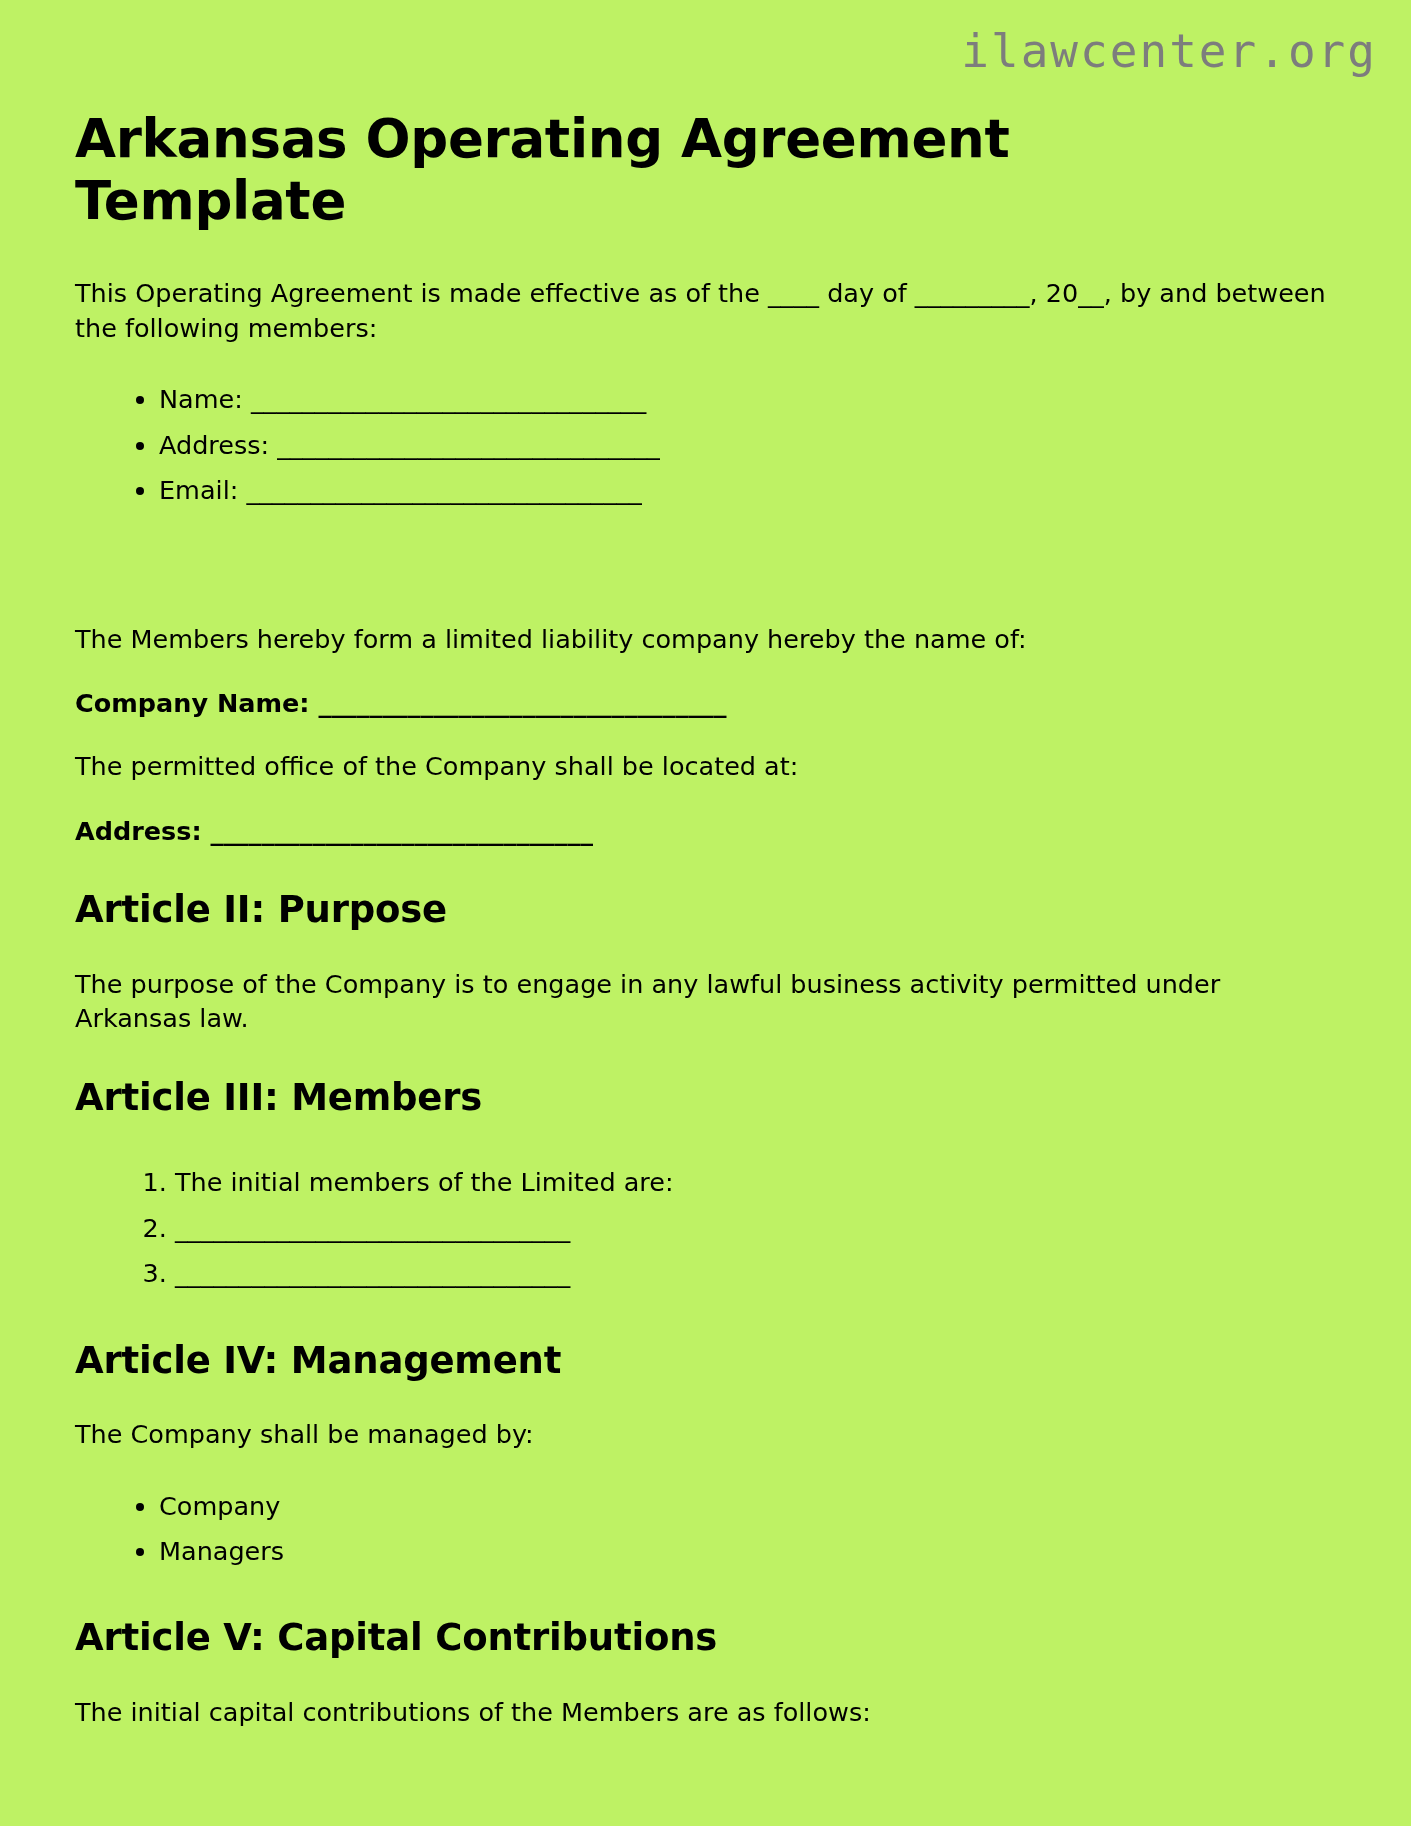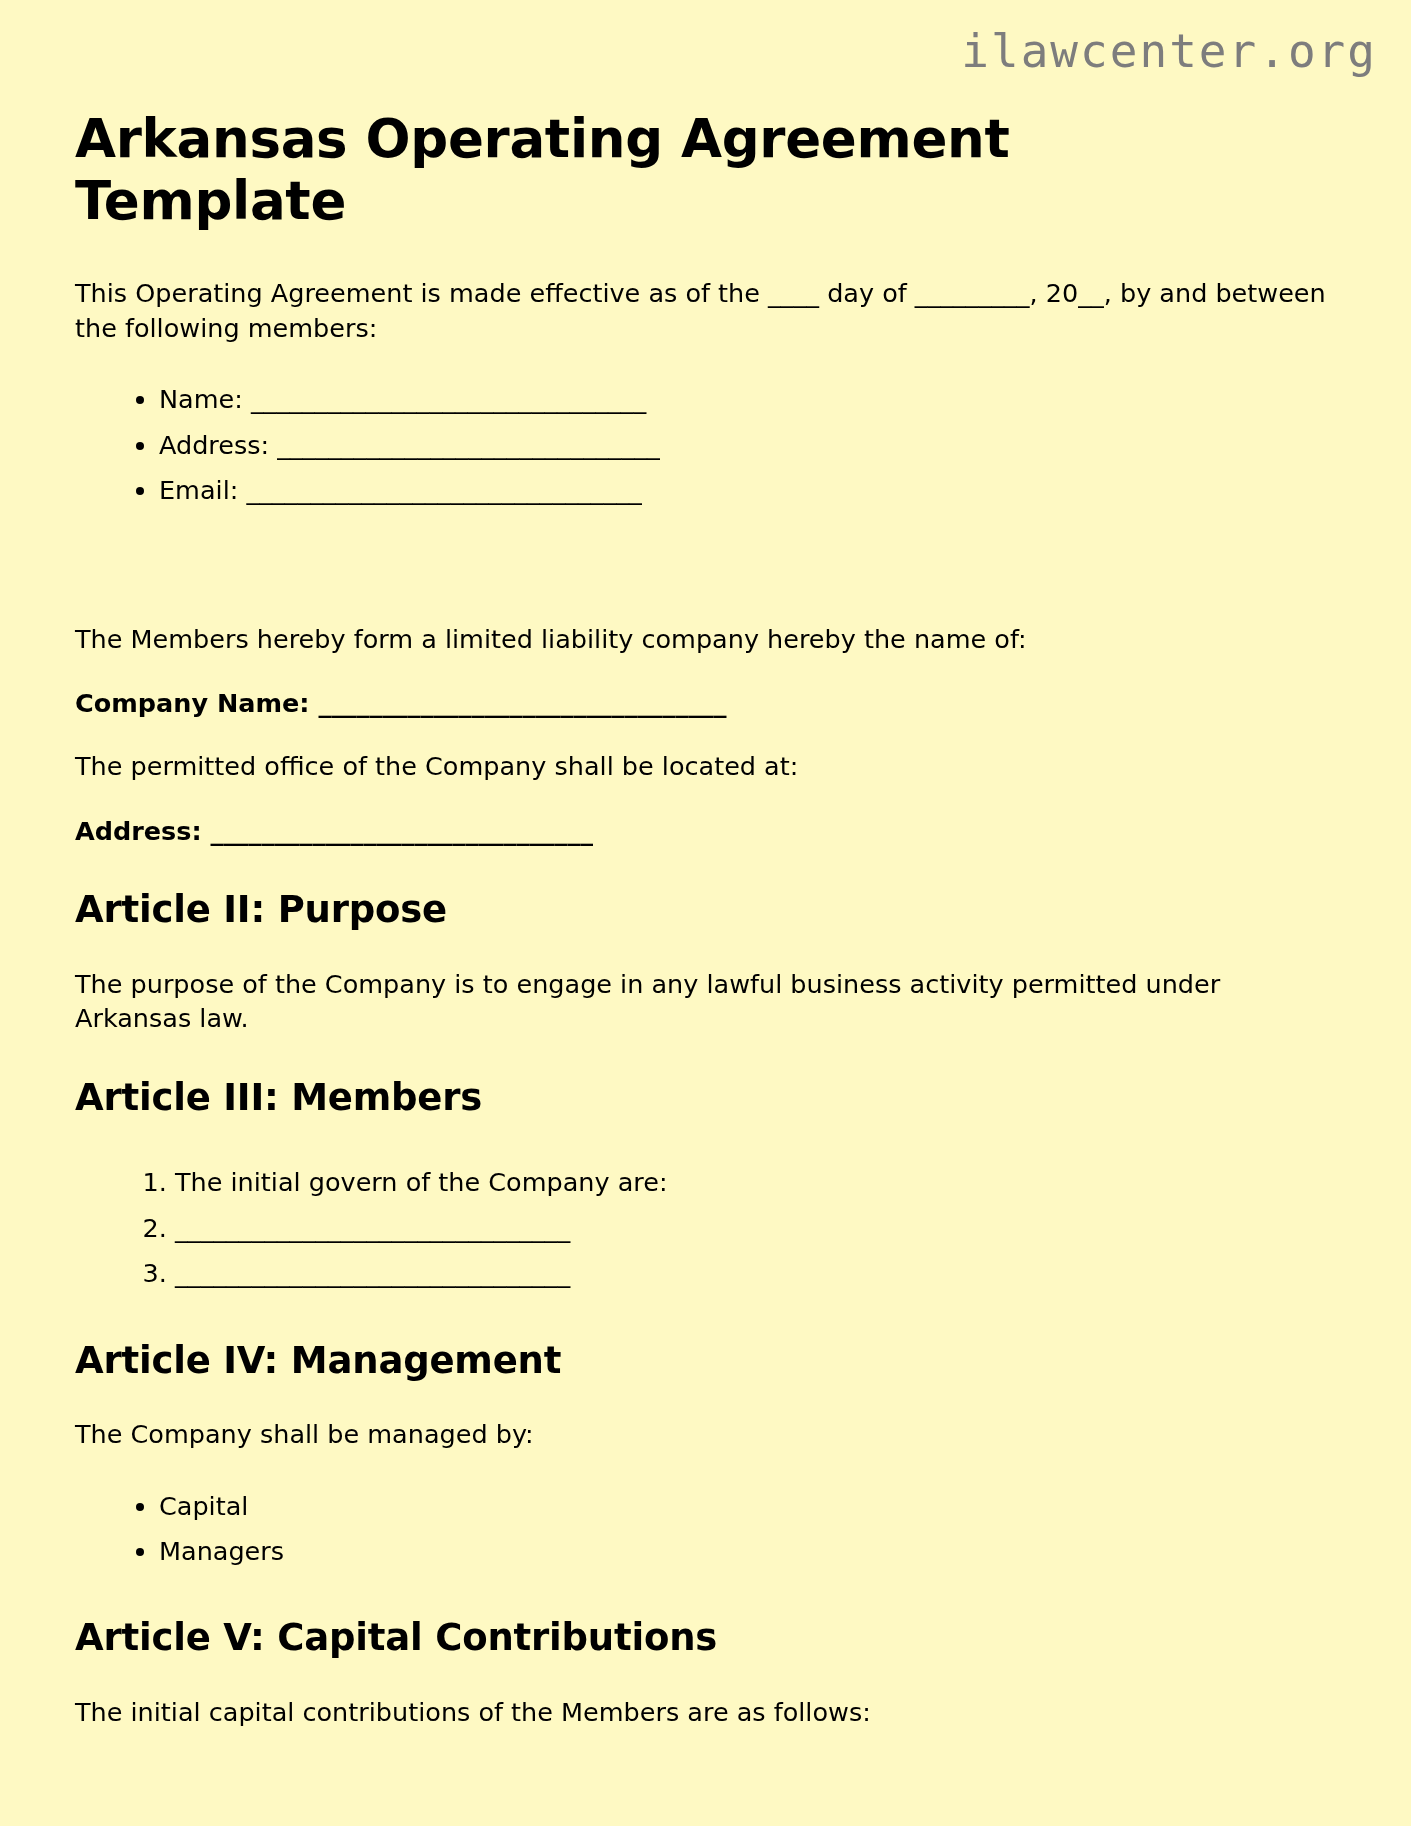--- a/index.html
+++ b/index.html
@@ -4,21 +4,21 @@
 <style>
   html, body {
     margin: 0;
     padding: 0;
     background: #ffffff;
   }
   .page {
     position: relative;
     width: 1411px;
     height: 1826px;
-    background: #fef9c3;
+    background: #bef264;
     overflow: hidden;
     font-family: "DejaVu Sans", sans-serif;
     color: #000000;
     box-sizing: border-box;
   }
   .content {
     position: absolute;
     left: 75px;
     top: 0;
     width: 1260px;
@@ -147,37 +147,37 @@
 
     <p class="body-text">The purpose of the Company is to engage in any lawful business activity permitted under Arkansas law.</p>
 
     <div class="sp-40"></div>
 
     <h2 class="article-title">Article III: Members</h2>
 
     <div class="sp-34"></div>
 
     <ol class="doc-list">
-      <li>The initial govern of the Company are:</li>
+      <li>The initial members of the Limited are:</li>
       <li>_______________________________</li>
       <li>_______________________________</li>
     </ol>
 
     <div class="sp-36"></div>
 
     <h2 class="article-title">Article IV: Management</h2>
 
     <div class="sp-34"></div>
 
     <p class="body-text">The Company shall be managed by:</p>
 
     <div class="sp-26"></div>
 
     <ul class="doc-list">
-      <li>Capital</li>
+      <li>Company</li>
       <li>Managers</li>
     </ul>
 
     <div class="sp-36"></div>
 
     <h2 class="article-title">Article V: Capital Contributions</h2>
 
     <div class="sp-34"></div>
 
     <p class="body-text">The initial capital contributions of the Members are as follows:</p>

